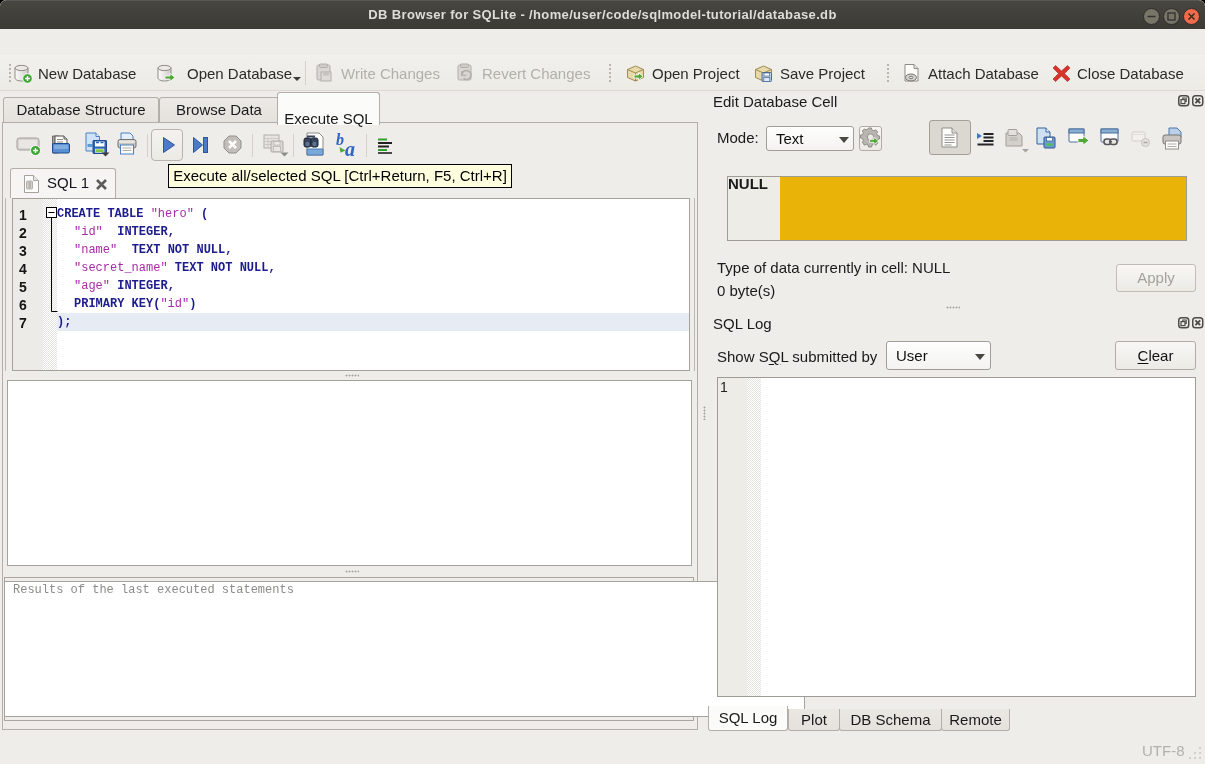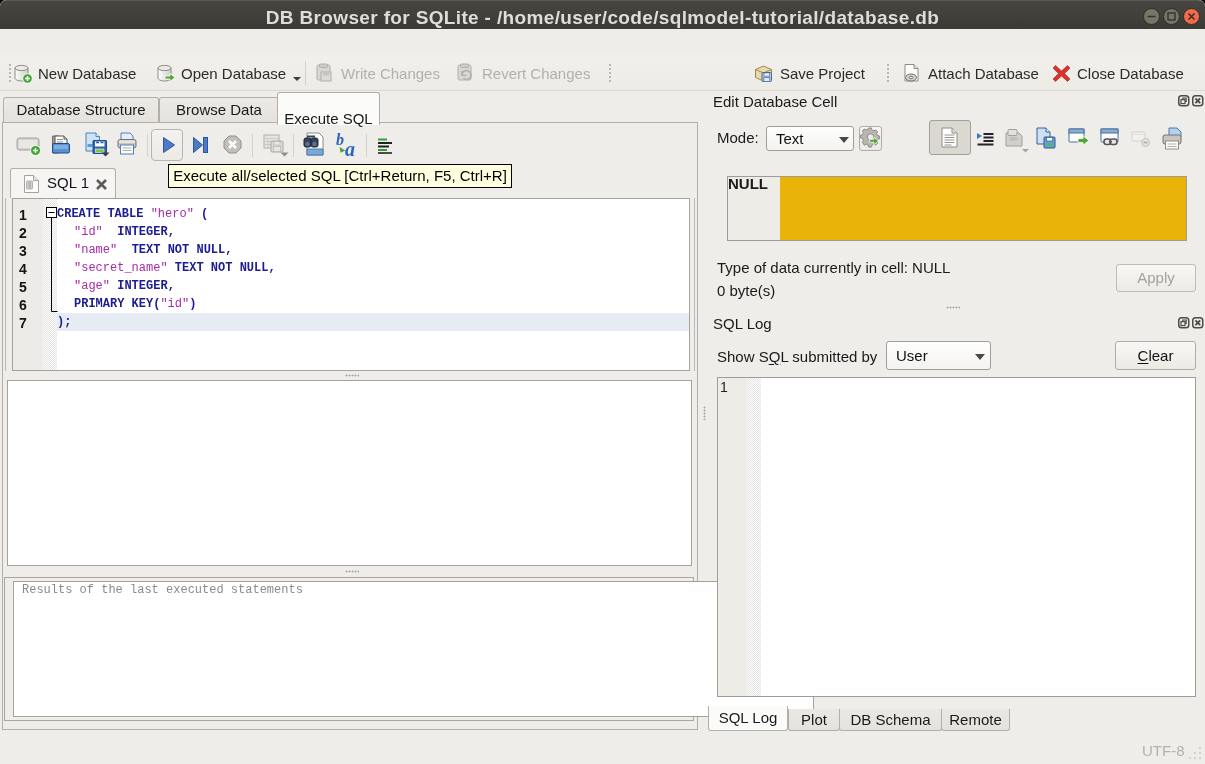--- a/index.html
+++ b/index.html
@@ -6,21 +6,21 @@
   html,body { width:1205px; height:764px; background:#000; overflow:hidden;
     font-family:"Liberation Sans", sans-serif; }
   .win { position:absolute; left:0; top:0; width:1205px; height:764px;
     background:#efede9; border-radius:6px 6px 0 0; overflow:hidden; }
   .abs { position:absolute; }
   
   .titlebar { position:absolute; left:0; top:0; width:1205px; height:29px;
     background:linear-gradient(#474640, #3b3a35); border-radius:6px 6px 0 0;
     border-top:1px solid #5a5852; }
   .title-text { position:absolute; top:6px; width:100%; text-align:center;
-    color:#dfddd9; font-size:19px; font-weight:bold; letter-spacing:0.35px; }
+    color:#dfddd9; font-size:13px; font-weight:bold; letter-spacing:0.35px; }
   .wbtn { position:absolute; top:8px; width:17px; height:17px; border-radius:50%;
     background:#777468; border:1px solid #2e2d2a; }
   .wbtn.close { background:#f06a4c; }
   
   .menubar { position:absolute; left:0; top:29px; width:1205px; height:26px;
     background:#f0eeea; }
   .menubar span { display:inline-block; padding:4px 7px 0 7px; font-size:15px; color:#111; }
   .mn { text-decoration:underline; text-underline-offset:2px; text-decoration-thickness:1px; }
   
   .toolbar { position:absolute; left:0; top:55px; width:1205px; height:36px;
@@ -110,21 +110,21 @@
               <stop offset="1" stop-color="#cfccc8"></stop>
             </linearGradient>
           </defs>
           <path d="M3 5v10c0 1.7 3 3 6.5 3s6.5-1.3 6.5-3V5" fill="url(#cyl)" stroke="#8f8c87"></path>
           <ellipse cx="9.5" cy="5" rx="6.5" ry="2.6" fill="#eceae6" stroke="#8f8c87"></ellipse>
           <circle cx="15.5" cy="15.5" r="4.8" fill="#3fa535" stroke="#fff"></circle>
           <path d="M15.5 13v5M13 15.5h5" stroke="#fff" stroke-width="1.5"></path>
         </svg>
         <span style="margin-left:5px;">New Database</span>
       </div>
-    <div class="tb-item" style="left:155px;">
+    <div class="tb-item" style="left:155px;gap:6px;">
         <svg width="21" height="21" viewBox="0 0 21 21">
           <path d="M3 5v10c0 1.7 3 3 6.5 3s6.5-1.3 6.5-3V5" fill="url(#cyl)" stroke="#8f8c87"></path>
           <ellipse cx="9.5" cy="5" rx="6.5" ry="2.6" fill="#eceae6" stroke="#8f8c87"></ellipse>
           <path d="M10 13h5v-2.6l5 4.1-5 4.1V16h-5z" fill="#51a838" stroke="#fff" stroke-width="0.8"></path>
         </svg>
         <span style="margin-left:5px;">Open Database</span>
       </div>
     <svg class="abs" style="left:291px; top:20px;" width="12" height="8">
         <path d="M2 2l4 4 4-4z" fill="#3e3d39"></path>
       </svg>
@@ -141,20 +141,28 @@
     <div class="tb-item dis" style="left:455px;">
         <svg width="21" height="21" viewBox="0 0 21 21">
           <rect x="3" y="2" width="13" height="15" rx="1.5" fill="#d9d7d3" stroke="#b2afaa"></rect>
           <rect x="5.5" y="1" width="8" height="3.5" rx="1" fill="#cfccc8" stroke="#b2afaa"></rect>
           <path d="M7 12a4.5 4.5 0 1 1 1.5 3.4" fill="none" stroke="#b2afaa" stroke-width="1.6"></path>
           <path d="M7 8v4.4h4.4" fill="none" stroke="#b2afaa" stroke-width="1.4"></path>
         </svg>
         <span style="margin-left:6px;">Revert Changes</span>
       </div>
     <div class="tb-grip" style="left:608px;"></div>
+    <div class="tb-item" style="left:625px;">
+        <svg width="21" height="21" viewBox="0 0 21 21">
+          <path d="M2.5 6.5l8-3.5 8 3.5v8l-8 3.5-8-3.5z" fill="#e8d9a8" stroke="#9a8a55"></path>
+          <path d="M2.5 6.5l8 3.5 8-3.5M10.5 10v8" fill="none" stroke="#9a8a55"></path>
+          <path d="M9 12h4.5v-2.3l4.5 3.7-4.5 3.7V15H9z" fill="#51a838" stroke="#fff" stroke-width="0.8"></path>
+        </svg>
+        <span style="margin-left:6px;">Open Project</span>
+      </div>
     <div class="tb-item" style="left:753px;">
         <svg width="21" height="21" viewBox="0 0 21 21">
           <path d="M2.5 6.5l8-3.5 8 3.5v8l-8 3.5-8-3.5z" fill="#e8d9a8" stroke="#9a8a55"></path>
           <path d="M2.5 6.5l8 3.5 8-3.5M10.5 10v8" fill="none" stroke="#9a8a55"></path>
           <rect x="9" y="9.5" width="9.5" height="9" rx="1" fill="#b8cde8" stroke="#4a6896"></rect>
           <rect x="11" y="10" width="5.5" height="3" fill="#fff" stroke="#4a6896" stroke-width="0.7"></rect>
           <rect x="10.8" y="14.5" width="6" height="4" fill="#dce8f4" stroke="#4a6896" stroke-width="0.7"></rect>
         </svg>
         <span style="margin-left:6px;">Save Project</span>
       </div>
@@ -300,21 +308,21 @@
       <path d="M3.5 6.5h6" stroke="#000" stroke-width="1"></path>
       <path d="M6.5 11.5v94h6" stroke="#000" stroke-width="1" fill="none"></path>
     </svg>
   </div>
   <div class="dots-h" style="left:345px; top:374px;"></div>
 
   <div class="frame" style="left:7px; top:380px; width:685px; height:186px;"></div>
   <div class="dots-h" style="left:345px; top:570px;"></div>
 
   <div class="abs" style="left:4px; top:577px; width:690px; height:144px; border:1px solid #aaa69f;"></div>
-  <div class="frame" style="left:13px; top:581px; width:801px; height:136px;">
+  <div class="frame" style="left:4px; top:581px; width:801px; height:136px;">
     <div style="position:absolute; left:8px; top:1px; font-family:'Liberation Mono',monospace; font-size:12px; color:#8b8b89;">Results of the last executed statements</div>
   </div>
 
   <div class="dots-v" style="left:703px; top:406px;"></div>
 
   <div class="dock-title" style="left:713px; top:93px;">Edit Database Cell</div>
   <svg class="abs" style="left:1178px; top:95px;" width="12" height="12">
       <rect x="0.75" y="0.75" width="10" height="10" rx="2.8" fill="none" stroke="#4e4c48" stroke-width="1.5"></rect>
       <rect x="3" y="4.6" width="4" height="4" fill="none" stroke="#4e4c48" stroke-width="1.2"></rect>
       <path d="M4.8 4.4V3h3.4v3.4H7" fill="none" stroke="#4e4c48" stroke-width="1.2"></path>

